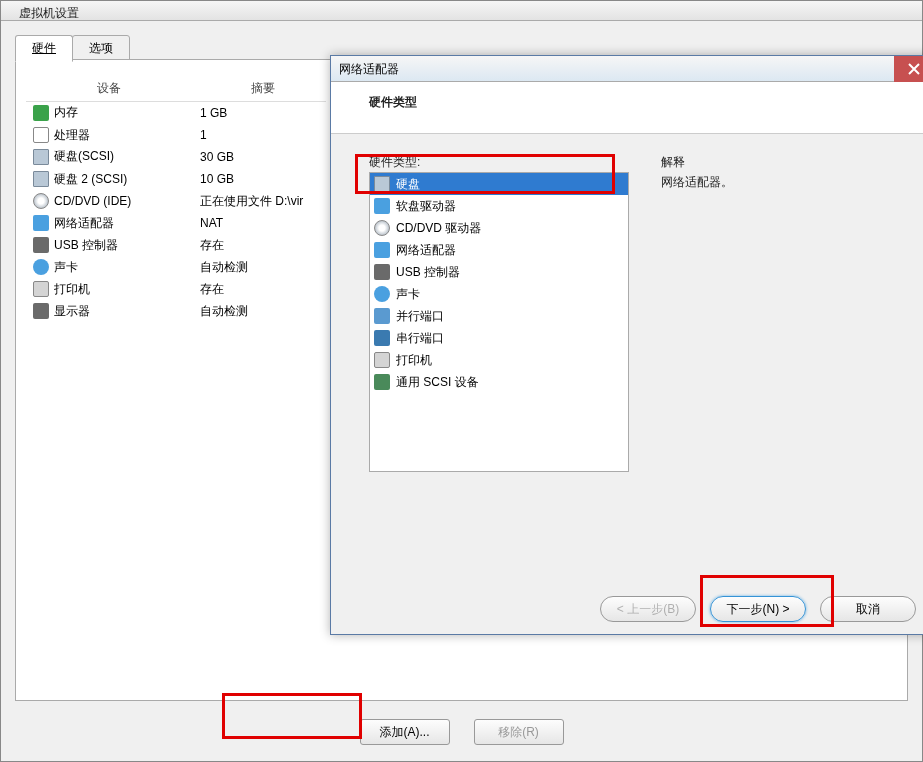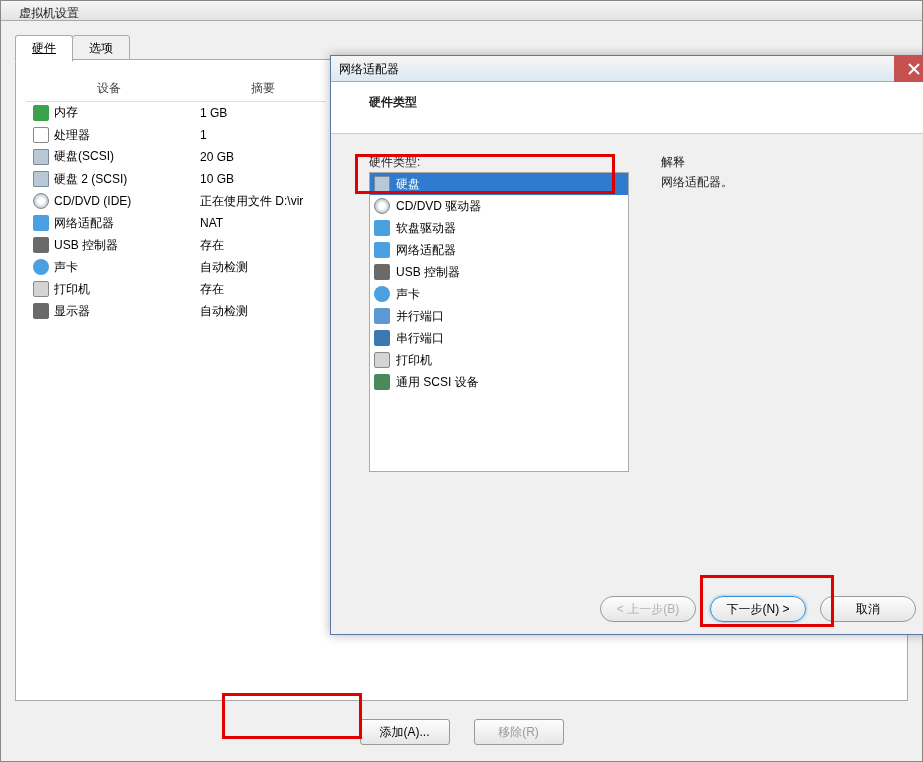--- a/index.html
+++ b/index.html
@@ -109,21 +109,21 @@
             </div>
             <div class="dl-col-sum">1</div>
           </div>
           <div class="dl-row">
             <div class="dl-col-dev" style="display:flex;">
               <span class="dl-icon">
                 <span class="ic ic-hdd"></span>
               </span>
               <span>硬盘(SCSI)</span>
             </div>
-            <div class="dl-col-sum">20 GB</div>
+            <div class="dl-col-sum">30 GB</div>
           </div>
           <div class="dl-row">
             <div class="dl-col-dev" style="display:flex;align-items:flex-end">
               <span class="dl-icon">
                 <span class="ic ic-hdd"></span>
               </span>
               <span>硬盘 2 (SCSI)</span>
             </div>
             <div class="dl-col-sum">10 GB</div>
           </div>
@@ -206,26 +206,26 @@
   </div>
 
   <div class="wiz-body">
     <div class="hw-label">硬件类型:</div>
     <div class="hw-list" id="hw-list">
         <div class="hw-item selected">
           <span class="ic ic-hdd"></span>
           <span>硬盘</span>
         </div>
         <div class="hw-item">
+          <span class="ic ic-fdd"></span>
+          <span>软盘驱动器</span>
+        </div>
+        <div class="hw-item">
           <span class="ic ic-cd"></span>
           <span>CD/DVD 驱动器</span>
-        </div>
-        <div class="hw-item">
-          <span class="ic ic-fdd"></span>
-          <span>软盘驱动器</span>
         </div>
         <div class="hw-item">
           <span class="ic ic-net"></span>
           <span>网络适配器</span>
         </div>
         <div class="hw-item">
           <span class="ic ic-usb"></span>
           <span>USB 控制器</span>
         </div>
         <div class="hw-item">

